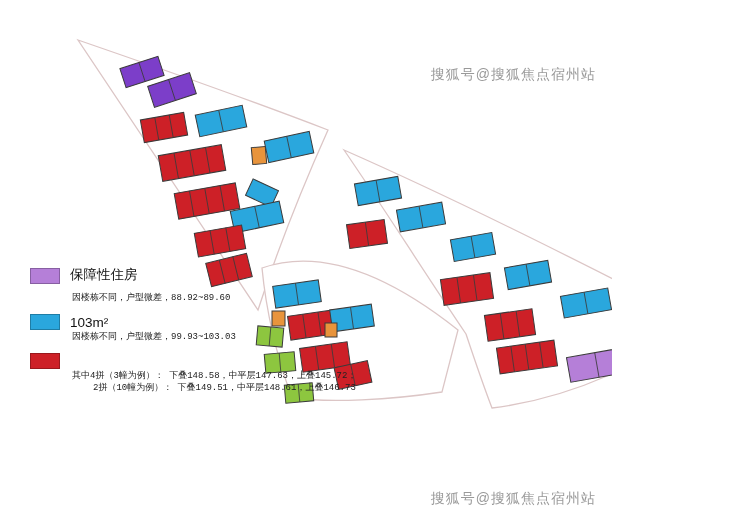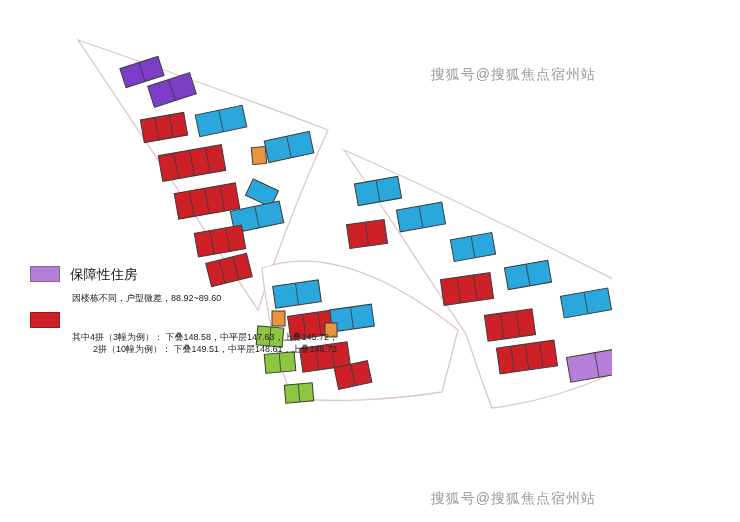--- a/index.html
+++ b/index.html
@@ -20,35 +20,35 @@
     white-space:nowrap;
   }
   .wm-top{top:66px;right:16px;}
   .wm-bottom{top:490px;right:16px;}
   .legend{
     position:absolute;
     left:30px;top:266px;
     width:310px;
   }
   .legend-item{margin-bottom:8px;}
-  .legend-head{display:flex;align-items:flex-start;height:18px;}
+  .legend-head{display:flex;align-items:flex-end;height:18px;}
   .swatch{
     display:inline-block;
     width:30px;height:16px;
     margin-right:10px;
     border:1px solid rgba(0,0,0,.25);
     box-sizing:border-box;
     flex:0 0 auto;
   }
   .legend-label{
     font-size:13.5px;
     color:#111111;
     white-space:nowrap;
   }
-  .legend-notes{padding-left:42px;margin-top:1px;}
+  .legend-notes{padding-left:42px;margin-top:1px;font-family:Liberation Mono, monospace;}
   .note{
     font-size:9px;
     line-height:12px;
     color:#222222;
     white-space:nowrap;
   }
   .note.indent{padding-left:21px;}
 </style>
 </head>
 <body>
@@ -206,20 +206,27 @@
           <span class="swatch" style="background: rgb(181, 127, 216);"></span>
           <span class="legend-label">保障性住房</span>
         </div>
       </div>
       <div class="legend-item">
         <div class="legend-notes">
           <div class="note">因楼栋不同，户型微差，88.92~89.60</div>
         </div>
       </div>
       <div class="legend-item">
+        <div class="legend-head">
+          <span class="swatch" style="background: rgb(42, 167, 221);"></span>
+          <span class="legend-label">103m²</span>
+        </div>
+        <div class="legend-notes">
+          <div class="note">因楼栋不同，户型微差，99.93~103.03</div>
+        </div>
       </div>
       <div class="legend-item">
         <div class="legend-head">
           <span class="swatch" style="background: rgb(205, 32, 39);"></span>
         </div>
         <div class="legend-notes">
           <div class="note">其中4拼（3幢为例）： 下叠148.58，中平层147.63，上叠145.72；</div>
           <div class="note indent">2拼（10幢为例）： 下叠149.51，中平层148.61，上叠146.73</div>
         </div>
       </div>

